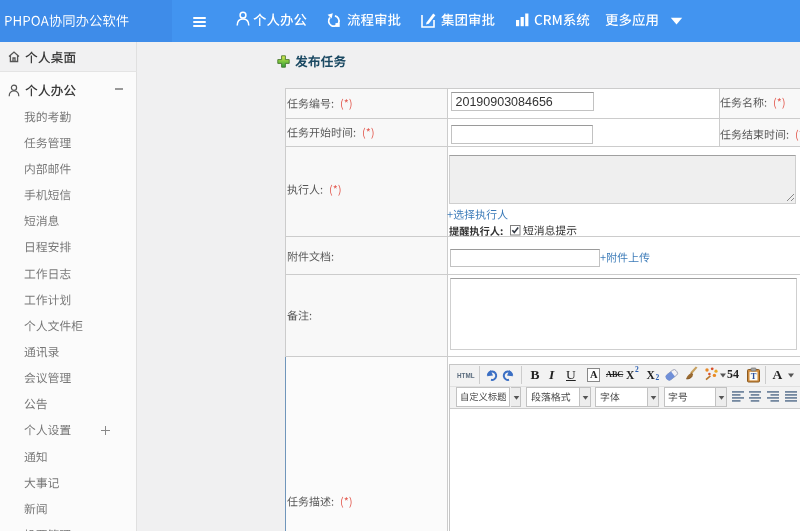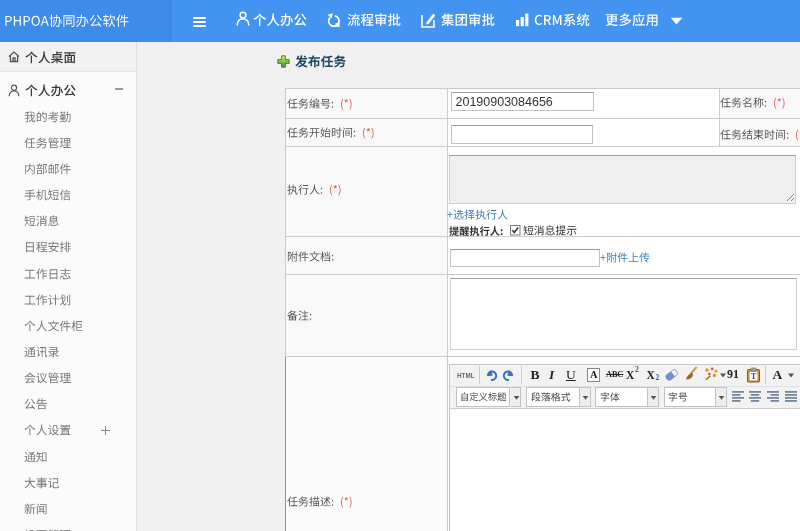--- a/index.html
+++ b/index.html
@@ -422,21 +422,21 @@
       <circle cx="3" cy="4" r="1.7" fill="#e98926"></circle>
       <circle cx="8.2" cy="2.8" r="1.4" fill="#d84f2a"></circle>
       <circle cx="12" cy="5.2" r="1.6" fill="#e9a826"></circle>
       <circle cx="5.4" cy="8" r="1.3" fill="#d84f2a"></circle>
       <circle cx="10.4" cy="9.4" r="1.7" fill="#e98926"></circle>
       <path d="M2 13.6 L6.4 9.8" stroke="#b8762a" stroke-width="1.6"></path>
     </svg>
     <svg style="position:absolute;left:719.0px;top:371.0px" width="8" height="8" viewBox="0 0 8 8">
       <path d="M1 2.5 L7 2.5 L4 6.5 Z" fill="#555"></path>
     </svg>
-    <div style="position:absolute;left:727.0px;top:366.4px;font-family:Liberation Serif,serif;font-size:12px;font-weight:bold;color:#222;letter-spacing:0;line-height:17.4px;white-space:nowrap">91</div>
+    <div style="position:absolute;left:727.0px;top:366.4px;font-family:Liberation Serif,serif;font-size:12px;font-weight:bold;color:#222;letter-spacing:0;line-height:17.4px;white-space:nowrap">54</div>
     <svg style="position:absolute;left:745.5px;top:366.5px" width="15" height="16" viewBox="0 0 15 16">
       <rect x="1.5" y="2.5" width="12" height="12.5" rx="1" fill="#cf8a3b" stroke="#8a5a20" stroke-width="1"></rect>
       <rect x="3.5" y="4.8" width="8" height="8.6" fill="#fdfdf8"></rect>
       <rect x="5" y="1" width="5" height="3" rx="0.8" fill="#a8a8a8" stroke="#707070" stroke-width="0.7"></rect>
       <text x="7.5" y="12.2" font-family="Liberation Serif" font-size="8.5" font-weight="bold" fill="#2a50a0" text-anchor="middle">T</text>
     </svg>
     <div style="position:absolute;left:765.0px;top:366.0px;width:1.0px;height:18.0px;background:#ccc"></div>
     <div style="position:absolute;left:772.5px;top:364.8px;font-family:Liberation Serif,serif;font-size:13.5px;font-weight:bold;color:#222;letter-spacing:0;line-height:19.6px;white-space:nowrap">A</div>
     <svg style="position:absolute;left:787.0px;top:371.0px" width="8" height="8" viewBox="0 0 8 8">
       <path d="M1 2.5 L7 2.5 L4 6.5 Z" fill="#555"></path>

